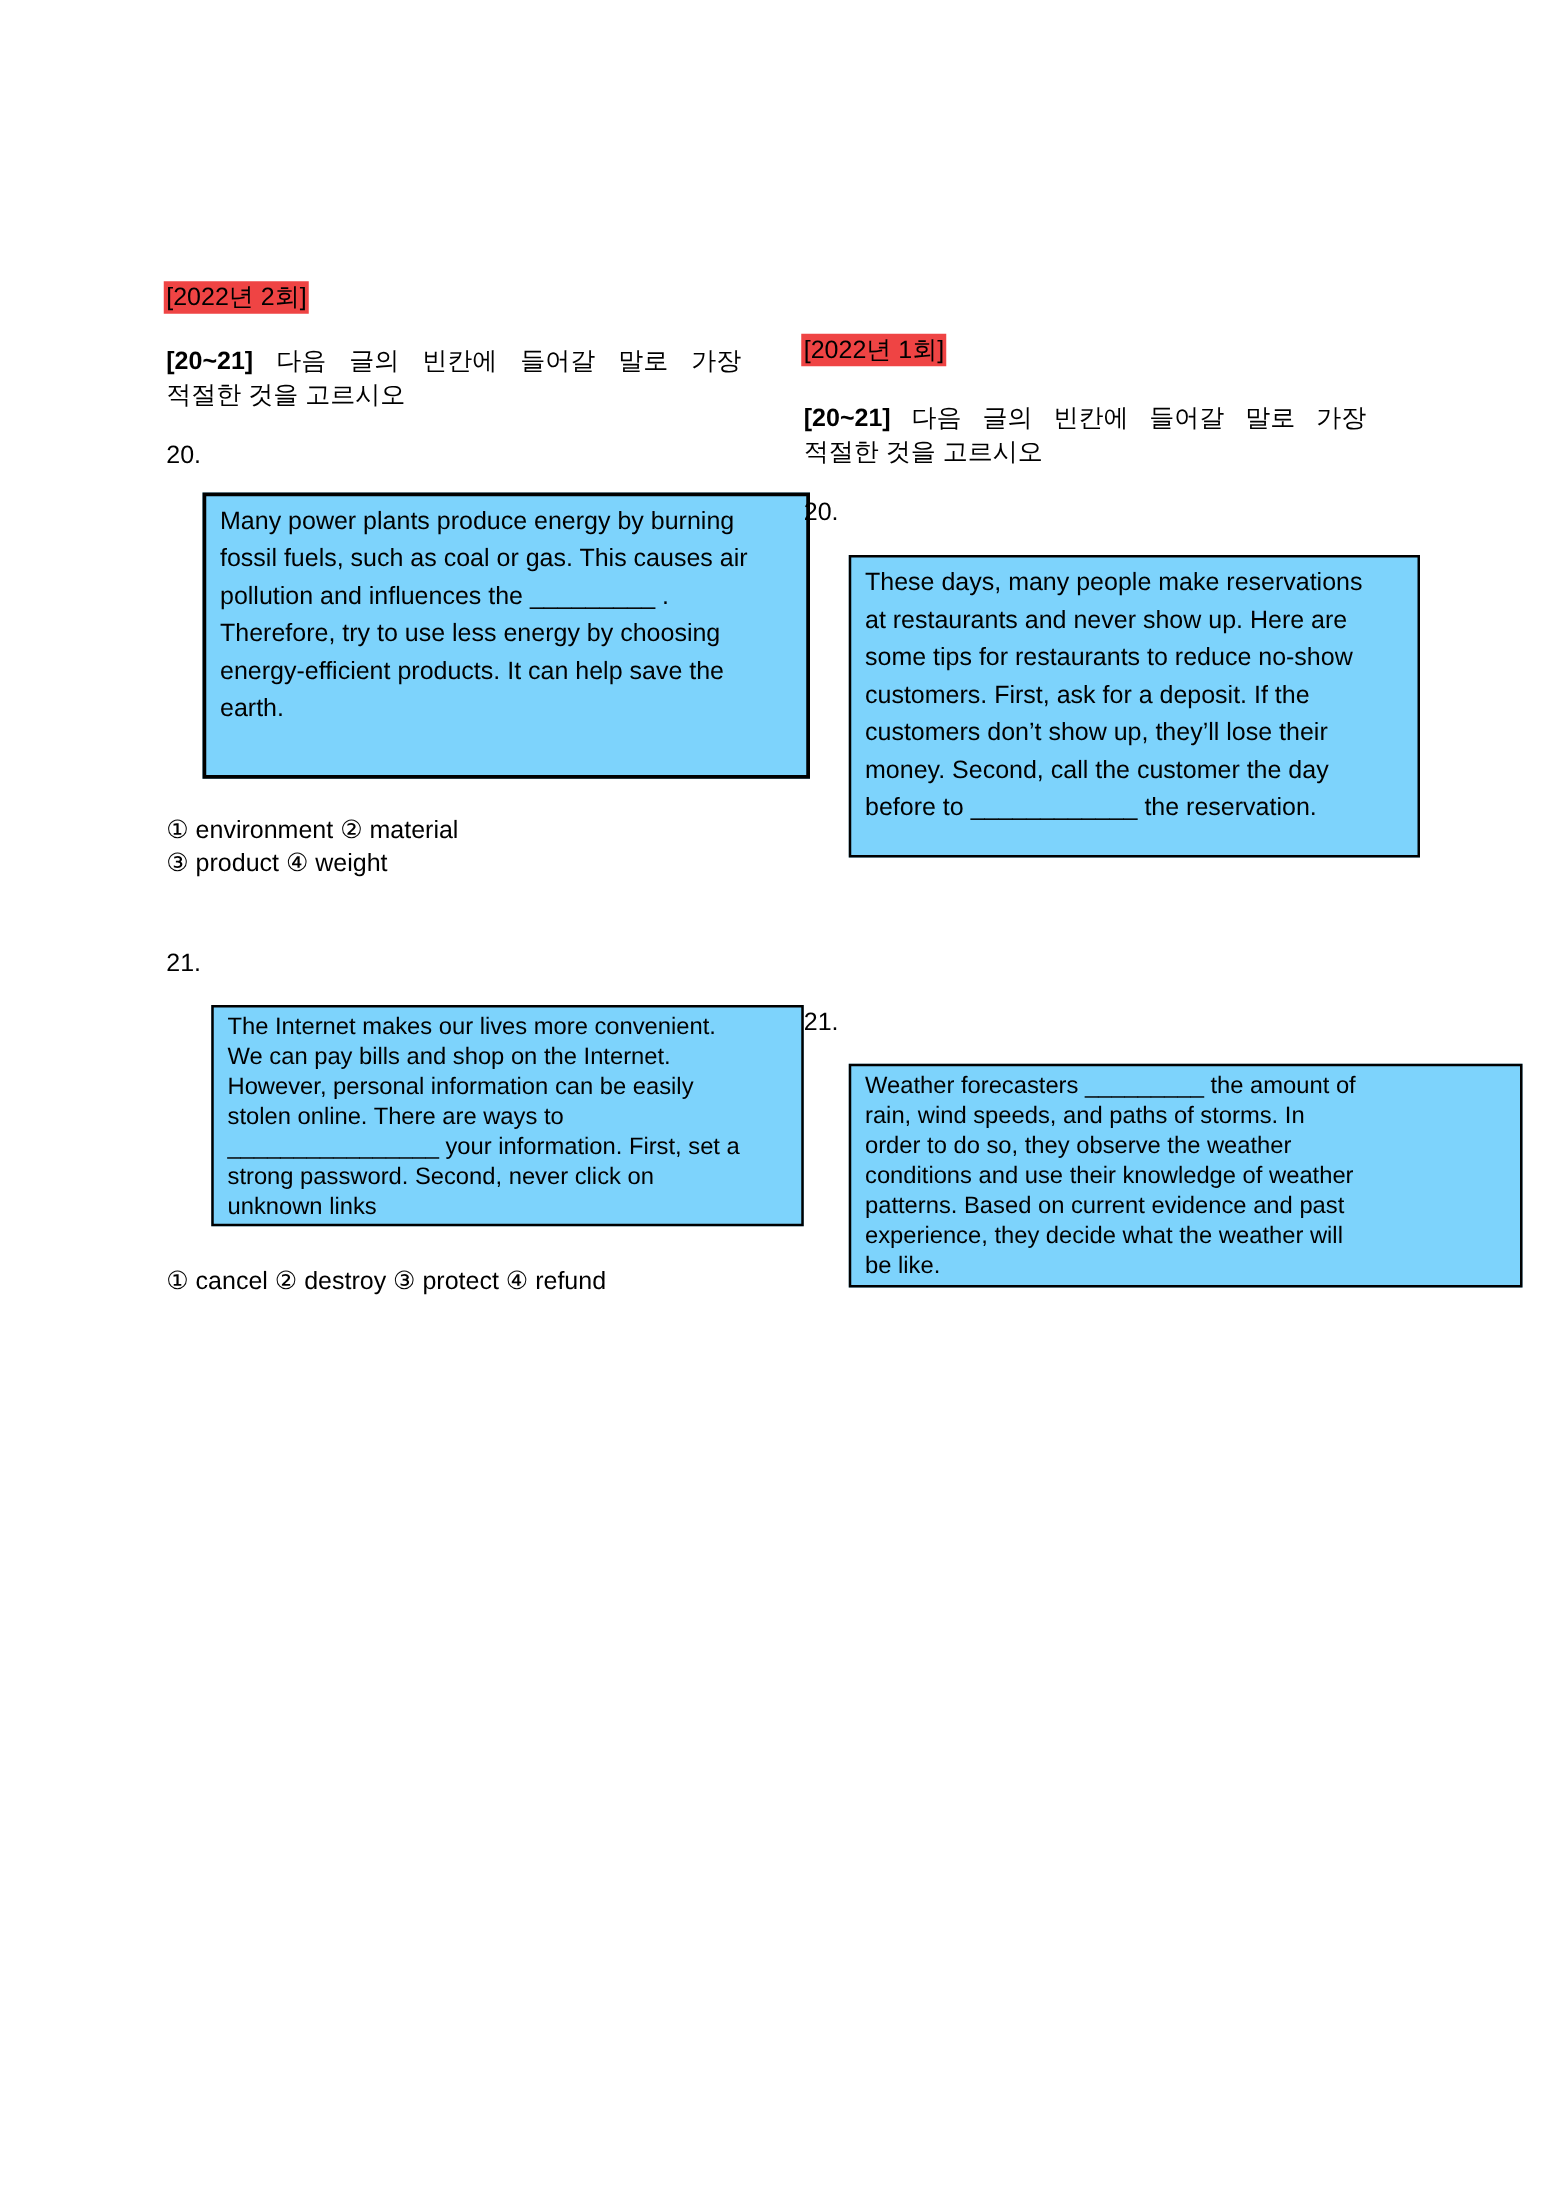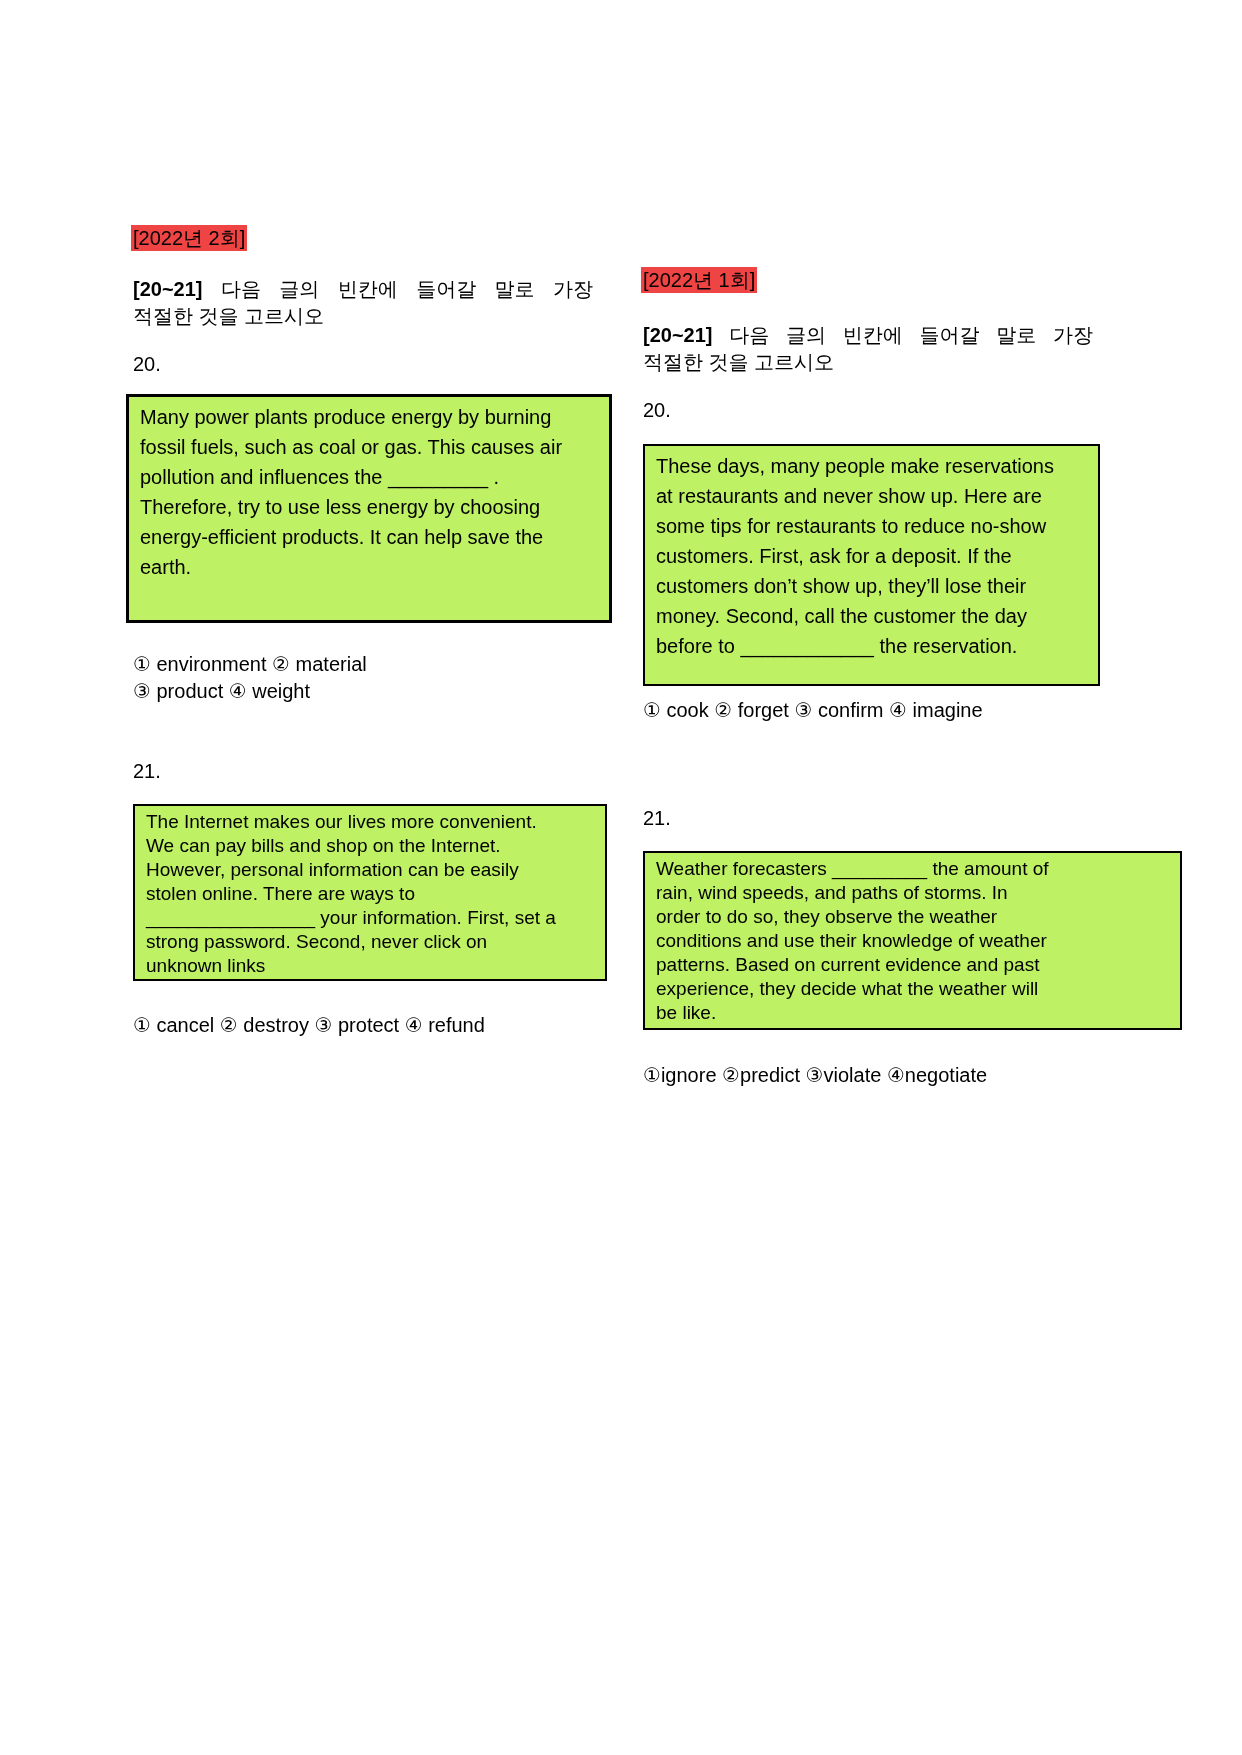--- a/index.html
+++ b/index.html
@@ -38,21 +38,22 @@
     font-weight: bold;
   }
   .qnum {
     font-size: 20px;
     line-height: 24px;
   }
   .pbox {
     box-sizing: border-box;
     border: 2px solid #000000;
     overflow: hidden;
-    background: #bef264;
+    background: #7dd3fc;
+    margin-left: 36px;
   }
   .pbox .passage {
     white-space: pre-line;
   }
   .pbox.big {
     font-size: 20px;
     line-height: 30px;
     padding: 5px 11px;
   }
   .pbox.small {
@@ -123,29 +124,27 @@
   <div class="abs pbox big" style="left:643px; top:444px; width:457px; height:242px;">
     <div class="passage">These days, many people make reservations
 at restaurants and never show up. Here are
 some tips for restaurants to reduce no-show
 customers. First, ask for a deposit. If the
 customers don’t show up, they’ll lose their
 money. Second, call the customer the day
 before to ____________ the reservation.</div>
   </div>
 
-  <div class="abs choices" style="left:643px; top:697px;">① cook ② forget ③ confirm ④ imagine</div>
 
   <div class="abs qnum" style="left:643px; top:806px;">21.</div>
 
   <div class="abs pbox small" style="left:643px; top:851px; width:539px; height:179px;">
     <div class="passage">Weather forecasters _________ the amount of
 rain, wind speeds, and paths of storms. In
 order to do so, they observe the weather
 conditions and use their knowledge of weather
 patterns. Based on current evidence and past
 experience, they decide what the weather will
 be like.</div>
   </div>
 
-  <div class="abs choices" style="left:643px; top:1062px;">①ignore ②predict ③violate ④negotiate</div>
 
 </div>
 
 </body></html>

